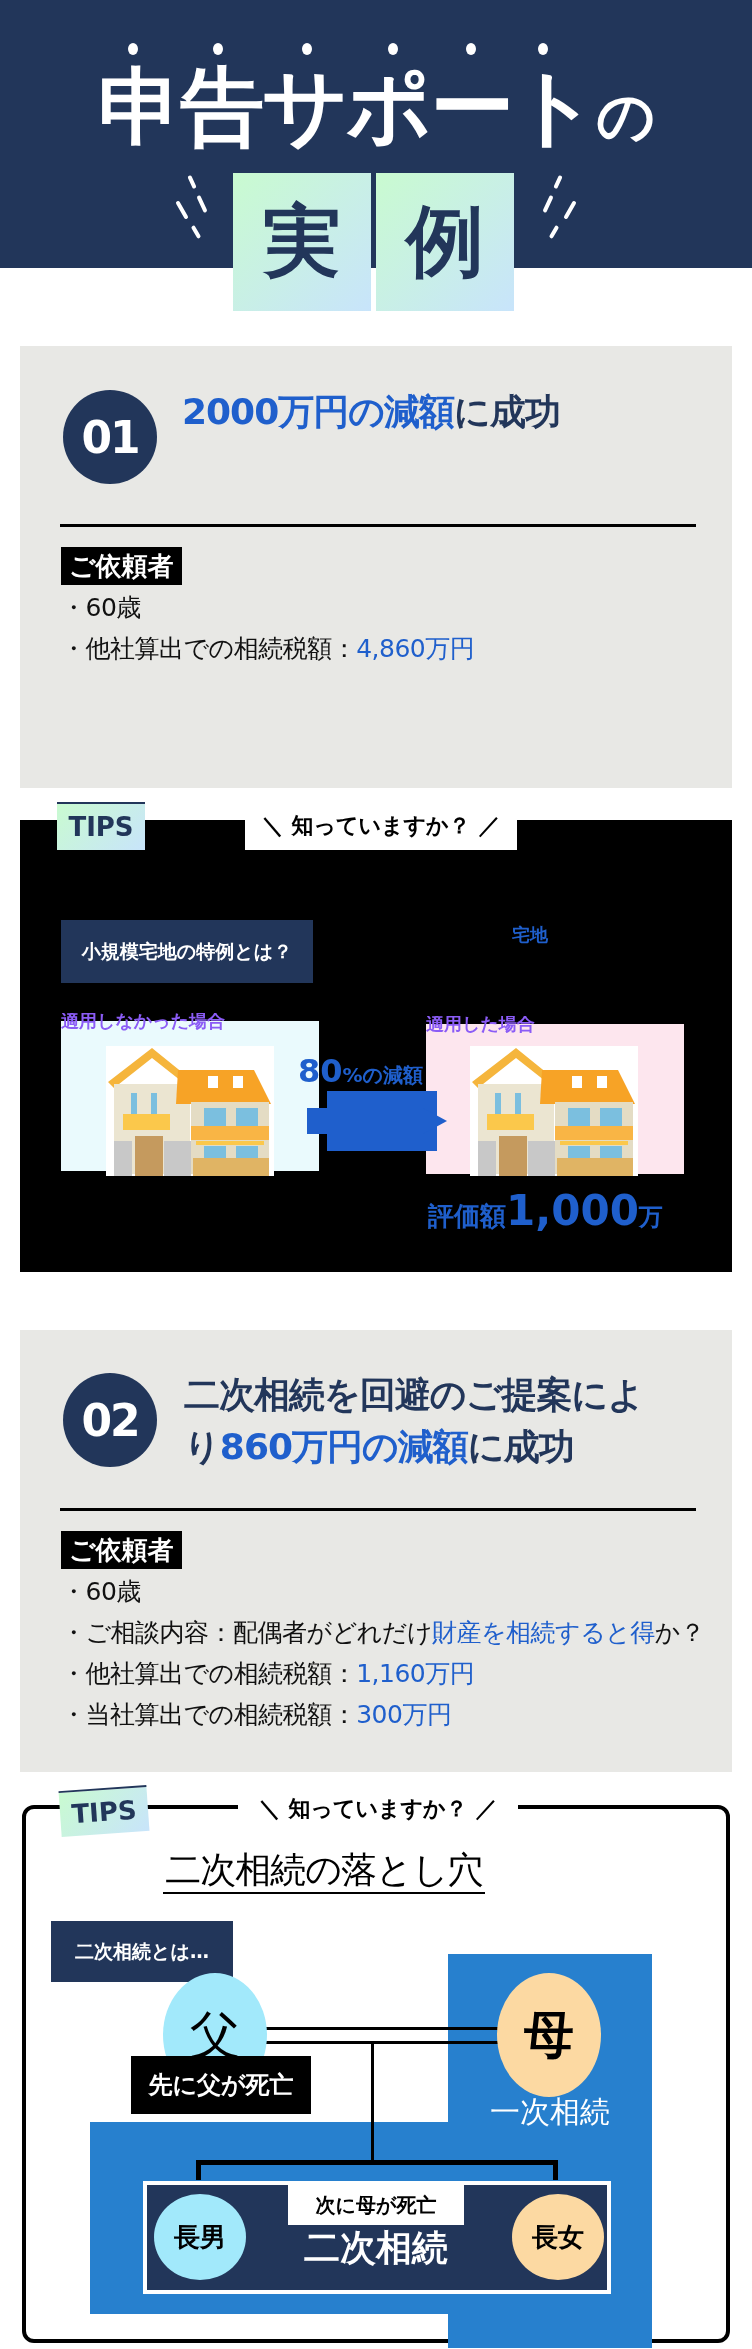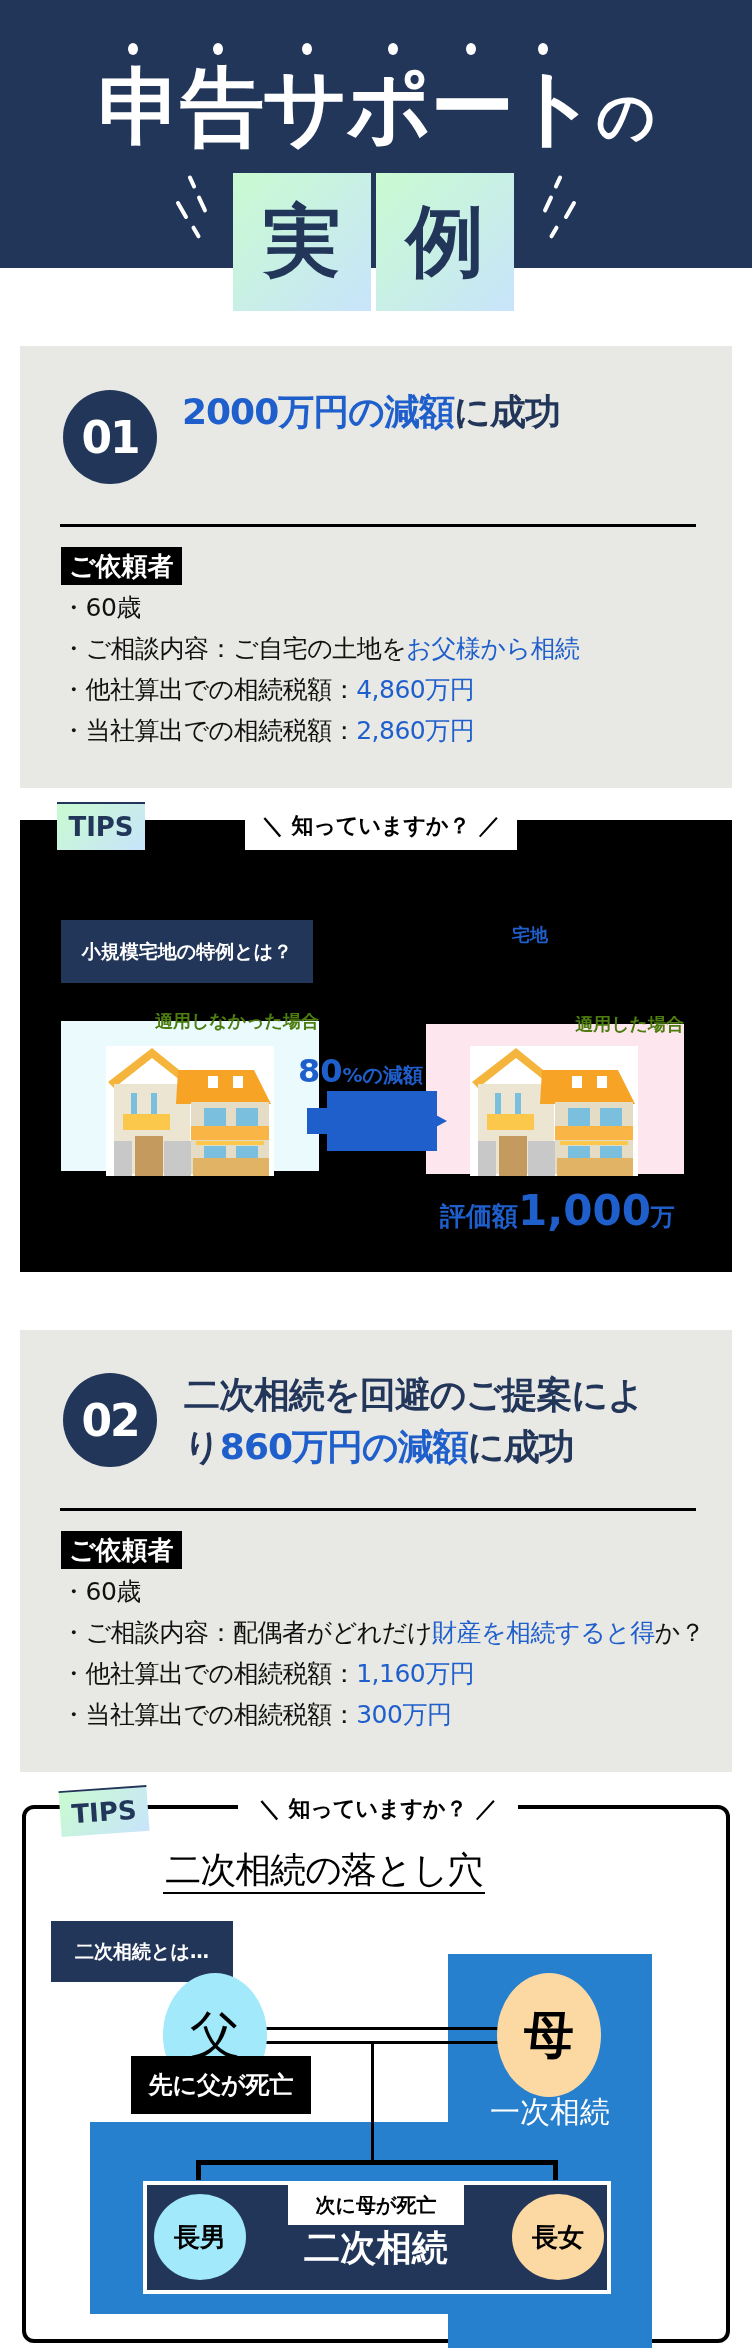--- a/index.html
+++ b/index.html
@@ -60,22 +60,22 @@
       display: flex; align-items: center; justify-content: center; gap: 8px;
     }
 
     
     .tips1 { left: 20px; top: 820px; width: 712px; height: 452px; background: #000; }
     .navy-box {
       background: #22365a; color: #fff; font-weight: bold; font-size: 19px;
       display: flex; align-items: center; justify-content: center;
     }
     .panel-label {
-      position: absolute; left: 0; top: -8px; width: 100%; text-align: right;
-      font-weight: bold; font-size: 18px; color: #4d7c0f; overflow: hidden; height: 20px; line-height: 16px;
+      position: absolute; left: 0; top: -8px; width: 100%; text-align: left;
+      font-weight: bold; font-size: 18px; color: #8b5cf6; overflow: hidden; height: 20px; line-height: 16px;
     }
 
     
     .tips2 {
       left: 22px; top: 1805px; width: 708px; height: 538px;
       border: 4px solid #000; border-radius: 12px; background: #fff;
     }
     .pitfall-title {
       font-size: 36px; color: #000; border-bottom: 2px solid #000; padding: 0 2px 2px;
       letter-spacing: -1px;
@@ -118,23 +118,21 @@
 <div class="abs card" style="top:346px;height:442px;"></div>
 <div class="abs num-circle" style="left:63px;top:390px;">01</div>
 <div class="abs case-title" style="left:182px;top:386px;width:540px;">
   <div><span class="blue">2000万円の減額</span><span>に成功</span></div>
 </div>
 <div class="abs rule" style="left:60px;top:524px;width:636px;"></div>
 <div class="abs" style="left:61px;top:547px;">
   <div class="client-badge">ご依頼者</div>
   <div class="client-list" style="margin-top:2px;">
     <div><span>・60歳</span></div>
-    <div><span>・ご相談内容：ご自宅の土地を</span><span class="val">お父様から相続</span></div>
     <div><span>・他社算出での相続税額：</span><span class="val">4,860万円</span></div>
-    <div><span>・当社算出での相続税額：</span><span class="val">2,860万円</span></div>
   </div>
 </div>
 
 <div class="abs tips1"></div>
 <div class="abs tips-tag" style="left:57px;top:802px;height:48px;">TIPS</div>
 <div class="abs know-label" style="left:245px;top:802px;width:272px;height:48px;">
   <span>＼</span>
   <span>知っていますか？</span>
   <span>／</span>
 </div>
@@ -197,21 +195,21 @@
 <div class="abs" style="left:298px;top:1052px;font-weight:bold;color:#1f5fcc;white-space:nowrap;">
   <span style="font-size:32px;">80</span><span style="font-size:20px;margin-top:20px;">%の減額</span>
 </div>
 <svg class="abs" style="left:307px;top:1091px" width="140" height="60" viewBox="0 0 140 60">
   <rect x="0" y="17" width="20" height="26" fill="#1f5fcc"></rect>
   <rect x="20" y="0" width="110" height="60" fill="#1f5fcc"></rect>
   <polygon points="116,17 140,30 116,43" fill="#1f5fcc"></polygon>
 </svg>
 
 <div class="abs" style="left:428px;top:1186px;font-weight:bold;color:#1f5fcc;white-space:nowrap;">
-  <span style="font-size:26px;margin-left:12px;">評価額</span><span style="font-size:42px;">1,000</span><span style="font-size:24px;">万</span>
+  <span style="font-size:26px;">評価額</span><span style="font-size:42px;">1,000</span><span style="font-size:24px;">万</span>
 </div>
 
 <div class="abs card" style="top:1330px;height:442px;"></div>
 <div class="abs num-circle" style="left:63px;top:1373px;">02</div>
 <div class="abs case-title" style="left:184px;top:1369px;width:540px;">
   <div>二次相続を回避のご提案によ</div>
   <div><span>り</span><span class="blue">860万円の減額</span><span>に成功</span></div>
 </div>
 <div class="abs rule" style="left:60px;top:1508px;width:636px;"></div>
 <div class="abs" style="left:61px;top:1531px;">

